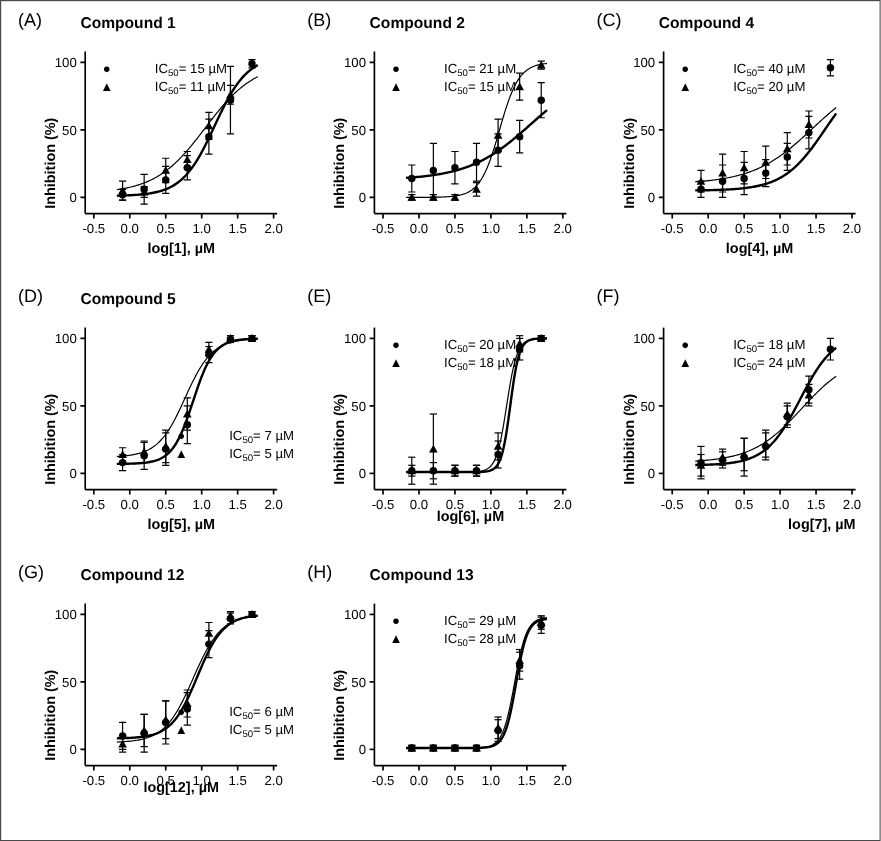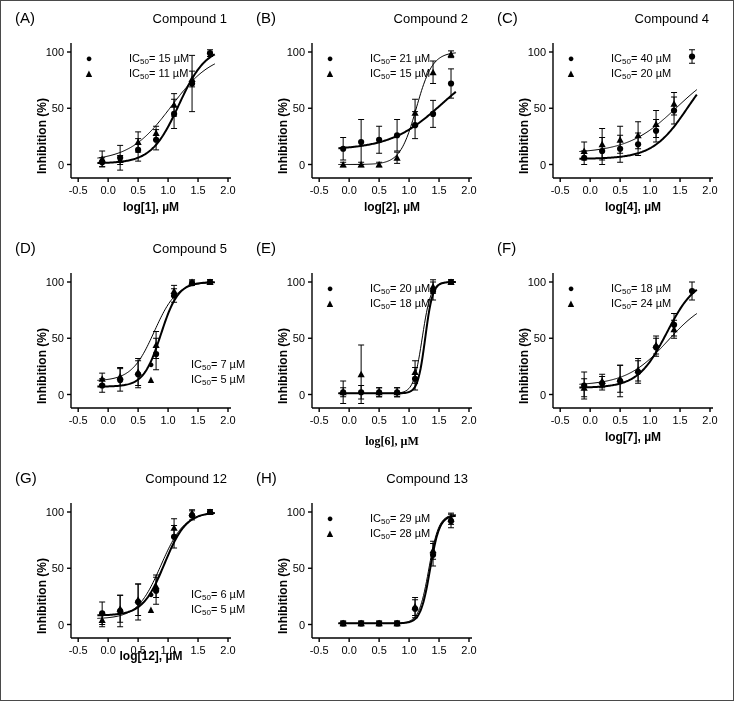--- a/index.html
+++ b/index.html
@@ -1,20 +1,20 @@
 <!DOCTYPE html>
 <html><head>
 <meta charset="utf-8">
 <style>
   html,body{margin:0;padding:0;background:#ffffff;}
   body{width:734px;height:701px;font-family:"Liberation Sans",sans-serif;color:#000;}
   #figure{position:relative;width:734px;height:701px;box-sizing:border-box;border:1px solid #4a4a4a;background:#fff;overflow:hidden;}
   .panel{position:absolute;box-sizing:border-box;}
   .panel-letter{position:absolute;left:0;top:0;font-size:15px;font-weight:400;font-family:"Liberation Sans",sans-serif;letter-spacing:0px;}
-  .panel-title{position:absolute;top:2px;font-size:13px;font-weight:normal;text-align:right;width:160px;}
+  .panel-title{position:absolute;top:2px;font-size:13px;font-weight:bold;text-align:left;width:160px;}
   svg{display:block;overflow:visible;}
   .ylabel{position:absolute;transform:rotate(-90deg);transform-origin:left top;font-size:12px;font-weight:bold;white-space:nowrap;}
   .xlabel{position:absolute;font-size:12px;font-weight:bold;white-space:nowrap;text-align:center;}
   .tick-text{font-size:11px;font-family:"Liberation Sans",sans-serif;}
   .legend{position:absolute;font-size:11px;line-height:15px;white-space:nowrap;}
   .legend .row{display:flex;align-items:center;height:15px;}
   .legend .mk{width:16px;text-align:center;font-size:11px;}
   .legend .txt{padding-left:1px;margin-left:31px;}
   sub{font-size:8px;vertical-align:baseline;position:relative;top:2px;}
 </style>
@@ -115,21 +115,20 @@
         <div class="row">
           <span class="mk">▲</span>
           <span class="txt"><span>IC</span><sub>50</sub><span>= 11 µM</span></span>
         </div>
       </div>
     </div>
     <div class="panel" style="left: 255px; top: 8px; width: 232px; height: 225px;">
       <div class="panel-letter">(B)</div>
       <div class="panel-title" style="left: 52px;">Compound 2</div>
       <div class="ylabel" style="left: 20px; top: 165px;">Inhibition (%)</div>
-      <div class="xlabel" style="left: 56px; width: 160px; top: 191px;">log[2], µM</div>
       <svg width="232" height="225" style="position: absolute; left: 0px; top: 0px;">
         <line x1="56" y1="34" x2="56" y2="169" stroke="#000" stroke-width="1.4"></line>
         <line x1="56" y1="169" x2="216" y2="169" stroke="#000" stroke-width="1.4"></line>
         <line x1="52" y1="155.5" x2="56" y2="155.5" stroke="#000" stroke-width="1.4"></line>
         <text x="49" y="159.5" text-anchor="end" class="tick-text" fill="#000">0</text>
         <line x1="52" y1="99.25" x2="56" y2="99.25" stroke="#000" stroke-width="1.4"></line>
         <text x="49" y="103.25" text-anchor="end" class="tick-text" fill="#000">50</text>
         <line x1="52" y1="43" x2="56" y2="43" stroke="#000" stroke-width="1.4"></line>
         <text x="49" y="47" text-anchor="end" class="tick-text" fill="#000">100</text>
         <line x1="63.19101123595506" y1="169" x2="63.19101123595506" y2="173" stroke="#000" stroke-width="1.4"></line>
@@ -311,20 +310,21 @@
         <div class="row">
           <span class="mk">▲</span>
           <span class="txt"><span>IC</span><sub>50</sub><span>= 20 µM</span></span>
         </div>
       </div>
     </div>
     <div class="panel" style="left: 14px; top: 238px; width: 232px; height: 225px;">
       <div class="panel-letter">(D)</div>
       <div class="panel-title" style="left: 52px;">Compound 5</div>
       <div class="ylabel" style="left: 20px; top: 165px;">Inhibition (%)</div>
+      <div class="xlabel" style="left: 56px; width: 160px; top: 191px;">log[5], µM</div>
       <svg width="232" height="225" style="position: absolute; left: 0px; top: 0px;">
         <line x1="56" y1="34" x2="56" y2="169" stroke="#000" stroke-width="1.4"></line>
         <line x1="56" y1="169" x2="216" y2="169" stroke="#000" stroke-width="1.4"></line>
         <line x1="52" y1="155.5" x2="56" y2="155.5" stroke="#000" stroke-width="1.4"></line>
         <text x="49" y="159.5" text-anchor="end" class="tick-text" fill="#000">0</text>
         <line x1="52" y1="99.25" x2="56" y2="99.25" stroke="#000" stroke-width="1.4"></line>
         <text x="49" y="103.25" text-anchor="end" class="tick-text" fill="#000">50</text>
         <line x1="52" y1="43" x2="56" y2="43" stroke="#000" stroke-width="1.4"></line>
         <text x="49" y="47" text-anchor="end" class="tick-text" fill="#000">100</text>
         <line x1="63.19101123595506" y1="169" x2="63.19101123595506" y2="173" stroke="#000" stroke-width="1.4"></line>
@@ -409,21 +409,21 @@
         </div>
         <div class="row">
           <span class="mk">▲</span>
           <span class="txt"><span>IC</span><sub>50</sub><span>= 5 µM</span></span>
         </div>
       </div>
     </div>
     <div class="panel" style="left: 255px; top: 238px; width: 232px; height: 225px;">
       <div class="panel-letter">(E)</div>
       <div class="ylabel" style="left: 20px; top: 165px;">Inhibition (%)</div>
-      <div class="xlabel" style="left: 56px; width: 160px; top: 195px; font-family: Liberation Serif, serif;">log[6], µM</div>
+      <div class="xlabel" style="left: 56px; width: 160px; top: 184px;">log[6], µM</div>
       <svg width="232" height="225" style="position: absolute; left: 0px; top: 0px;">
         <line x1="56" y1="34" x2="56" y2="169" stroke="#000" stroke-width="1.4"></line>
         <line x1="56" y1="169" x2="216" y2="169" stroke="#000" stroke-width="1.4"></line>
         <line x1="52" y1="155.5" x2="56" y2="155.5" stroke="#000" stroke-width="1.4"></line>
         <text x="49" y="159.5" text-anchor="end" class="tick-text" fill="#000">0</text>
         <line x1="52" y1="99.25" x2="56" y2="99.25" stroke="#000" stroke-width="1.4"></line>
         <text x="49" y="103.25" text-anchor="end" class="tick-text" fill="#000">50</text>
         <line x1="52" y1="43" x2="56" y2="43" stroke="#000" stroke-width="1.4"></line>
         <text x="49" y="47" text-anchor="end" class="tick-text" fill="#000">100</text>
         <line x1="63.19101123595506" y1="169" x2="63.19101123595506" y2="173" stroke="#000" stroke-width="1.4"></line>
@@ -508,21 +508,21 @@
         </div>
         <div class="row">
           <span class="mk">▲</span>
           <span class="txt"><span>IC</span><sub>50</sub><span>= 18 µM</span></span>
         </div>
       </div>
     </div>
     <div class="panel" style="left: 496px; top: 238px; width: 232px; height: 225px;">
       <div class="panel-letter">(F)</div>
       <div class="ylabel" style="left: 20px; top: 165px;">Inhibition (%)</div>
-      <div class="xlabel" style="left: 56px; width: 160px; top: 191px;">log[7], µM</div>
+      <div class="xlabel" style="left: 56px; width: 160px; top: 191px; text-align: right;">log[7], µM</div>
       <svg width="232" height="225" style="position: absolute; left: 0px; top: 0px;">
         <line x1="56" y1="34" x2="56" y2="169" stroke="#000" stroke-width="1.4"></line>
         <line x1="56" y1="169" x2="216" y2="169" stroke="#000" stroke-width="1.4"></line>
         <line x1="52" y1="155.5" x2="56" y2="155.5" stroke="#000" stroke-width="1.4"></line>
         <text x="49" y="159.5" text-anchor="end" class="tick-text" fill="#000">0</text>
         <line x1="52" y1="99.25" x2="56" y2="99.25" stroke="#000" stroke-width="1.4"></line>
         <text x="49" y="103.25" text-anchor="end" class="tick-text" fill="#000">50</text>
         <line x1="52" y1="43" x2="56" y2="43" stroke="#000" stroke-width="1.4"></line>
         <text x="49" y="47" text-anchor="end" class="tick-text" fill="#000">100</text>
         <line x1="63.19101123595506" y1="169" x2="63.19101123595506" y2="173" stroke="#000" stroke-width="1.4"></line>

